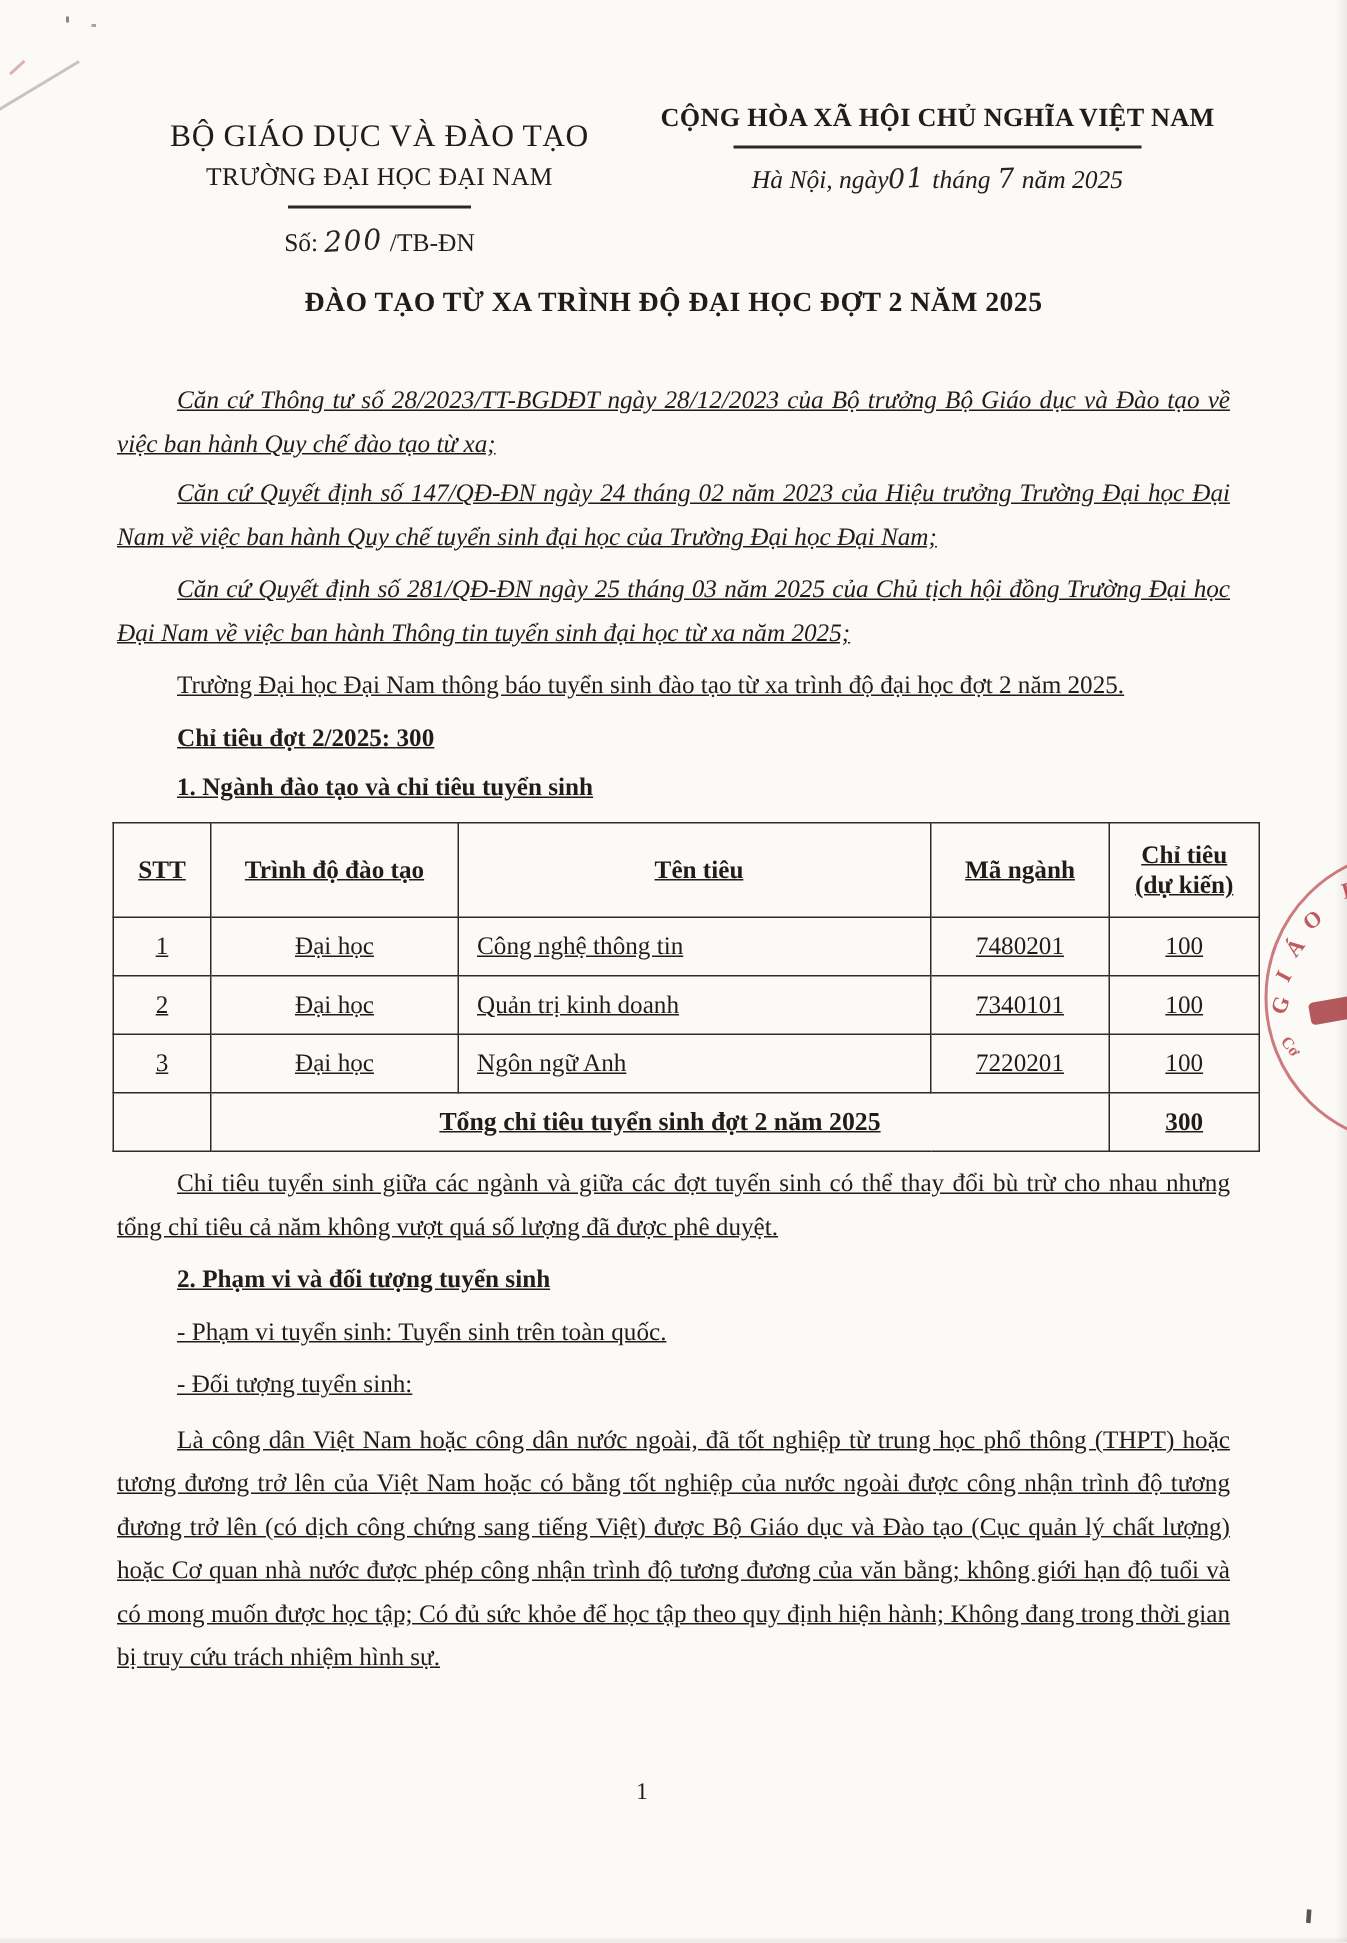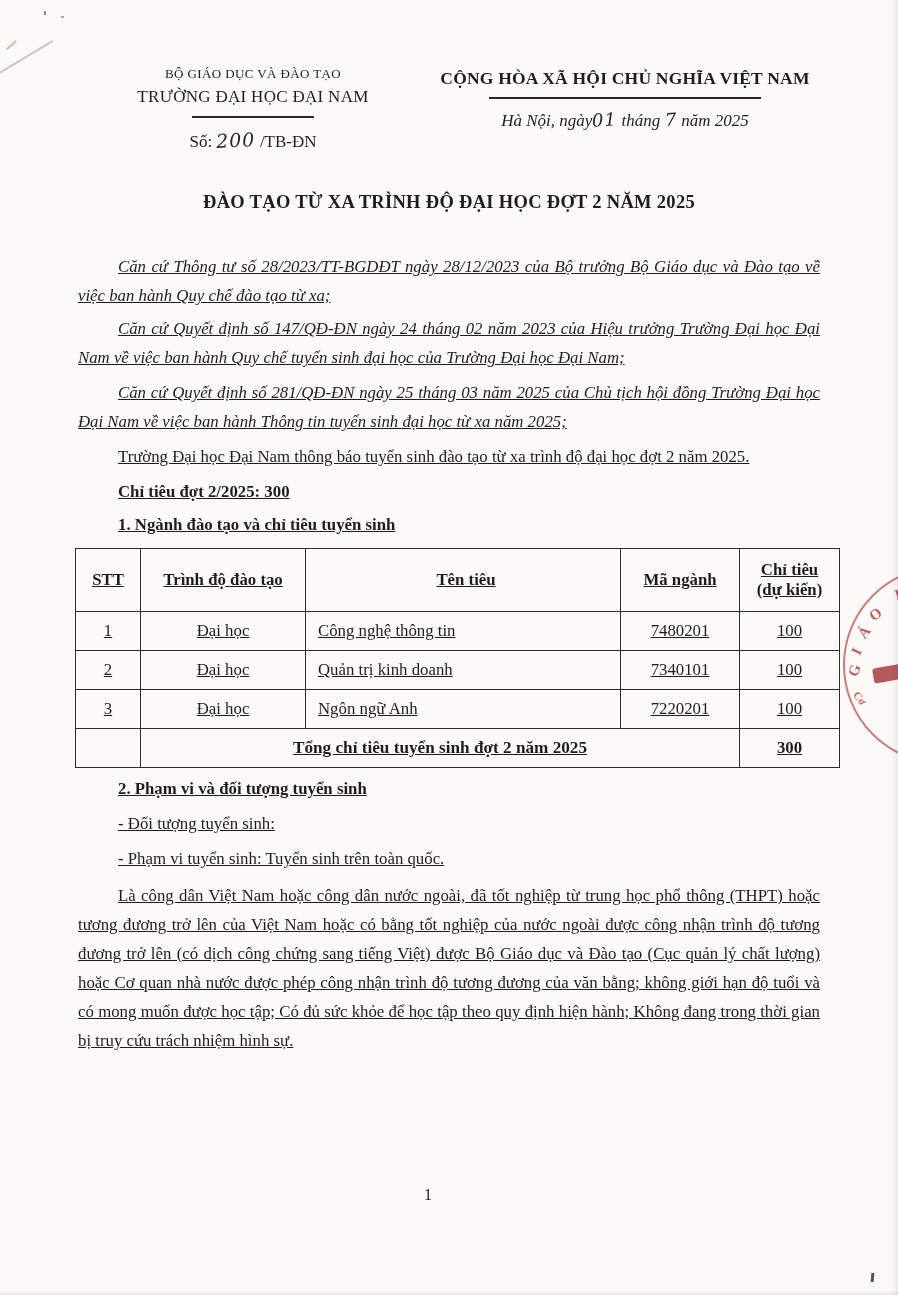--- a/index.html
+++ b/index.html
@@ -9,21 +9,21 @@
     margin:0 auto;
     background:#fbfaf6;
     overflow:hidden;
     font-family:"Liberation Serif", serif;
     color:#1e1d1b;
   }
   
   .hdr-left {
     position:absolute; left:88px; top:66px; width:330px; text-align:center;
   }
-  .hdr-left .l1 { font-size:13px; letter-spacing:.4px; white-space:nowrap; }
+  .hdr-left .l1 { font-size:21px; letter-spacing:.4px; white-space:nowrap;margin-top:12px; }
   .hdr-left .l2 { font-size:17px; font-weight:normal; letter-spacing:.3px; margin-top:5px; white-space:nowrap; }
   .rule-left { width:122px; height:2px; background:#2a2927; margin:9px auto 0; }
   .doc-no { margin-top:11px; font-size:17px; }
   .hand {
     font-family:"DejaVu Serif", serif; font-style:italic;
     display:inline-block; transform:rotate(-3deg); font-size:19px; letter-spacing:1px;
     color:#262523;
   }
   .hdr-right {
     position:absolute; left:410px; top:68px; width:430px; text-align:center;
@@ -175,23 +175,24 @@
           <td class="c-quota">100</td>
         </tr>
         <tr>
           <td class="c-stt"></td>
           <td class="t-foot-label" colspan="3">Tổng chỉ tiêu tuyển sinh đợt 2 năm 2025</td>
           <td class="c-quota b">300</td>
         </tr>
       </tbody>
     </table>
 
+    <p>Chỉ tiêu tuyển sinh giữa các ngành và giữa các đợt tuyển sinh có thể thay đổi bù trừ cho nhau nhưng tổng chỉ tiêu cả năm không vượt quá số lượng đã được phê duyệt.</p>
     <p class="b mt6 noj">2. Phạm vi và đối tượng tuyển sinh</p>
+    <p class="mt6 noj">- Phạm vi tuyển sinh: Tuyển sinh trên toàn quốc.</p>
     <p class="mt6 noj">- Đối tượng tuyển sinh:</p>
-    <p class="mt6 noj">- Phạm vi tuyển sinh: Tuyển sinh trên toàn quốc.</p>
     <p class="mt8">Là công dân Việt Nam hoặc công dân nước ngoài, đã tốt nghiệp từ trung học phổ thông (THPT) hoặc tương đương trở lên của Việt Nam hoặc có bằng tốt nghiệp của nước ngoài được công nhận trình độ tương đương trở lên (có dịch công chứng sang tiếng Việt) được Bộ Giáo dục và Đào tạo (Cục quản lý chất lượng) hoặc Cơ quan nhà nước được phép công nhận trình độ tương đương của văn bằng; không giới hạn độ tuổi và có mong muốn được học tập; Có đủ sức khỏe để học tập theo quy định hiện hành; Không đang trong thời gian bị truy cứu trách nhiệm hình sự.</p>
   </div>
 
   <div class="stamp">
     <div class="stamp-ring"></div>
     <span class="stamp-letter" style="left:6px;  top:96px; transform:rotate(-72deg);">G</span>
     <span class="stamp-letter" style="left:11px; top:77px; transform:rotate(-62deg);">I</span>
     <span class="stamp-letter" style="left:16px; top:58px; transform:rotate(-52deg);">Á</span>
     <span class="stamp-letter" style="left:27px; top:40px; transform:rotate(-38deg);">O</span>
     <span class="stamp-letter" style="left:52px; top:20px; transform:rotate(-16deg);">D</span>

